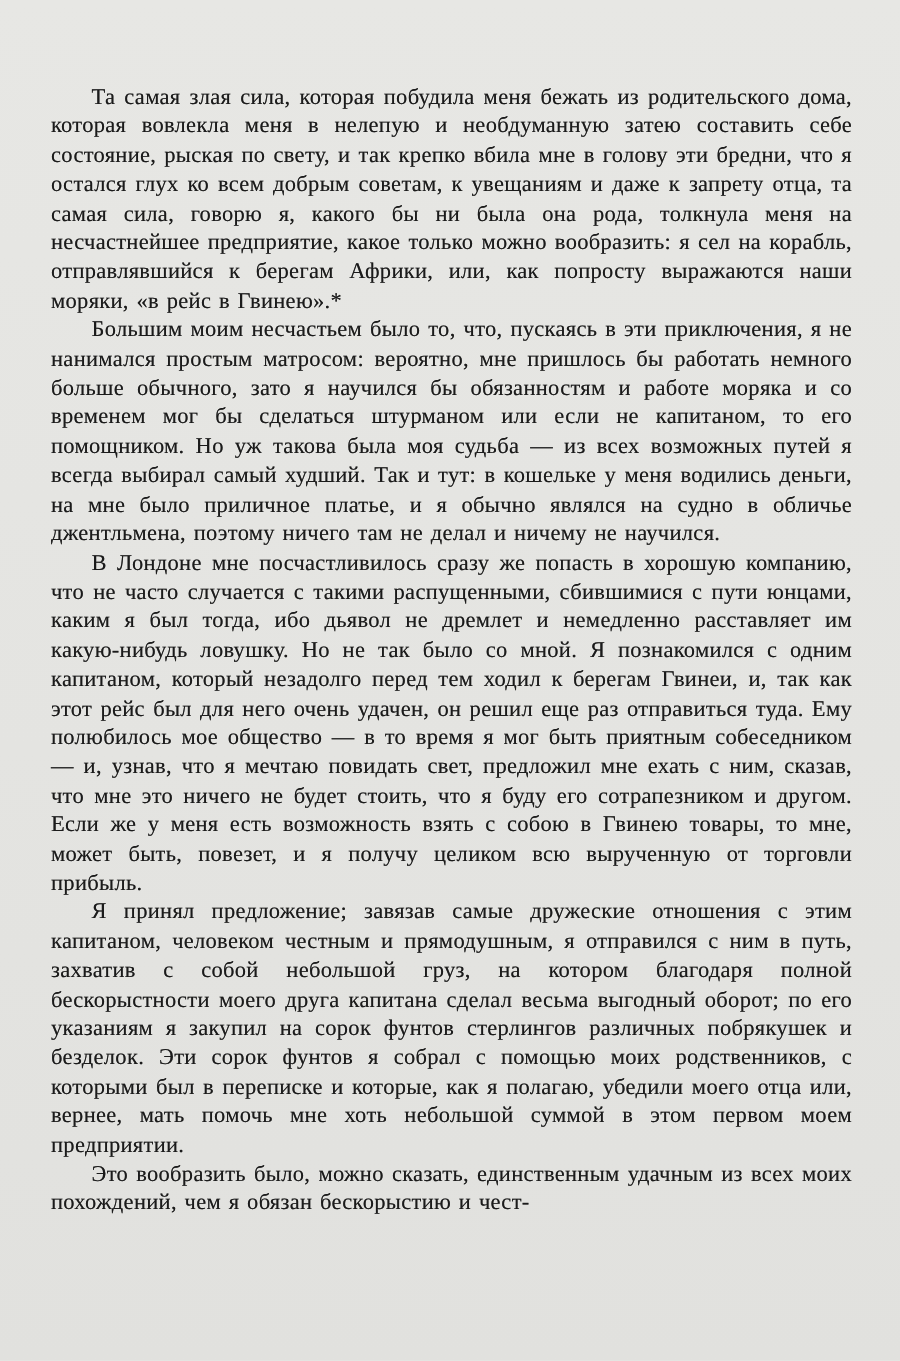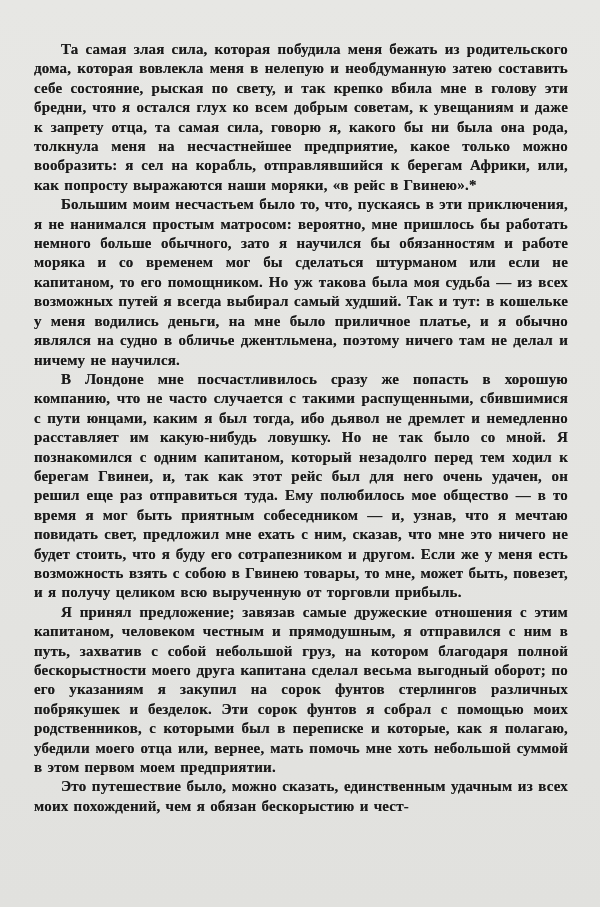--- a/index.html
+++ b/index.html
@@ -12,23 +12,22 @@
     background: #e5e5e2;
     overflow: hidden;
     font-family: "Liberation Serif", "DejaVu Serif", serif;
     color: #1b1b1b;
   }
   .book-page {
     position: relative;
     box-sizing: border-box;
     width: 600px;
     height: 907px;
-    padding: 40px 32px 0 34px;
+    padding: 56px 32px 0 34px;
     background: linear-gradient(180deg, #e7e7e4 0%, #e4e4e1 55%, #e1e1de 100%);
-    font-weight: bold;
   }
   .text-block p {
     margin: 0;
     text-indent: 27px;
     text-align: justify;
     font-size: 15px;
     line-height: 19.4px;
     letter-spacing: 0.2px;
     word-spacing: 1.2px;
     text-shadow: 0 0 0.4px rgba(20,20,20,0.6);
@@ -47,16 +46,16 @@
 </style>
 </head>
 <body>
 
 <div class="book-page">
   <div class="text-block">
     <p>Та самая злая сила, которая побудила меня бежать из родительского дома, которая вовлекла меня в нелепую и необдуманную затею составить себе состояние, рыская по свету, и так крепко вбила мне в голову эти бредни, что я остался глух ко всем добрым советам, к увещаниям и даже к запрету отца, та самая сила, говорю я, какого бы ни была она рода, толкнула меня на несчастнейшее предприятие, какое только можно вообразить: я сел на корабль, отправлявшийся к берегам Африки, или, как попросту выражаются наши моряки, «в рейс в Гвинею».*</p>
     <p>Большим моим несчастьем было то, что, пускаясь в эти приключения, я не нанимался простым матросом: вероятно, мне пришлось бы работать немного больше обычного, зато я научился бы обязанностям и работе моряка и со временем мог бы сделаться штурманом или если не капитаном, то его помощником. Но уж такова была моя судьба — из всех возможных путей я всегда выбирал самый худший. Так и тут: в кошельке у меня водились деньги, на мне было приличное платье, и я обычно являлся на судно в обличье джентльмена, поэтому ничего там не делал и ничему не научился.</p>
     <p>В Лондоне мне посчастливилось сразу же попасть в хорошую компанию, что не часто случается с такими распущенными, сбившимися с пути юнцами, каким я был тогда, ибо дьявол не дремлет и немедленно расставляет им какую-нибудь ловушку. Но не так было со мной. Я познакомился с одним капитаном, который незадолго перед тем ходил к берегам Гвинеи, и, так как этот рейс был для него очень удачен, он решил еще раз отправиться туда. Ему полюбилось мое общество — в то время я мог быть приятным собеседником — и, узнав, что я мечтаю повидать свет, предложил мне ехать с ним, сказав, что мне это ничего не будет стоить, что я буду его сотрапезником и другом. Если же у меня есть возможность взять с собою в Гвинею товары, то мне, может быть, повезет, и я получу целиком всю вырученную от торговли прибыль.</p>
     <p>Я принял предложение; завязав самые дружеские отношения с этим капитаном, человеком честным и прямодушным, я отправился с ним в путь, захватив с собой небольшой груз, на котором благодаря полной бескорыстности моего друга капитана сделал весьма выгодный оборот; по его указаниям я закупил на сорок фунтов стерлингов различных побрякушек и безделок. Эти сорок фунтов я собрал с помощью моих родственников, с которыми был в переписке и которые, как я полагаю, убедили моего отца или, вернее, мать помочь мне хоть небольшой суммой в этом первом моем предприятии.</p>
-    <p>Это путешествие было, можно сказать, единственным удачным из всех моих похождений, чем я обязан бескорыстию и чест-</p>
+    <p>Это вообразить было, можно сказать, единственным удачным из всех моих похождений, чем я обязан бескорыстию и чест-</p>
   </div>
   <div class="page-number">31</div>
 </div>
 
 </body></html>

